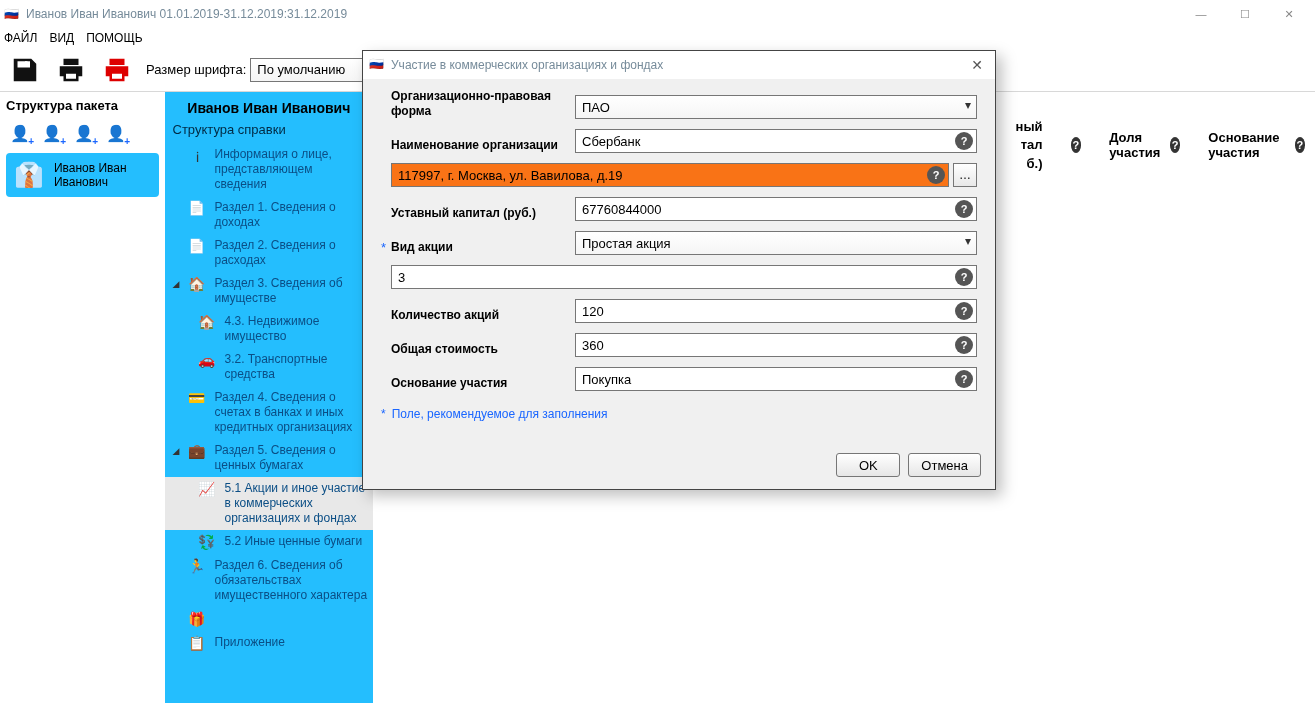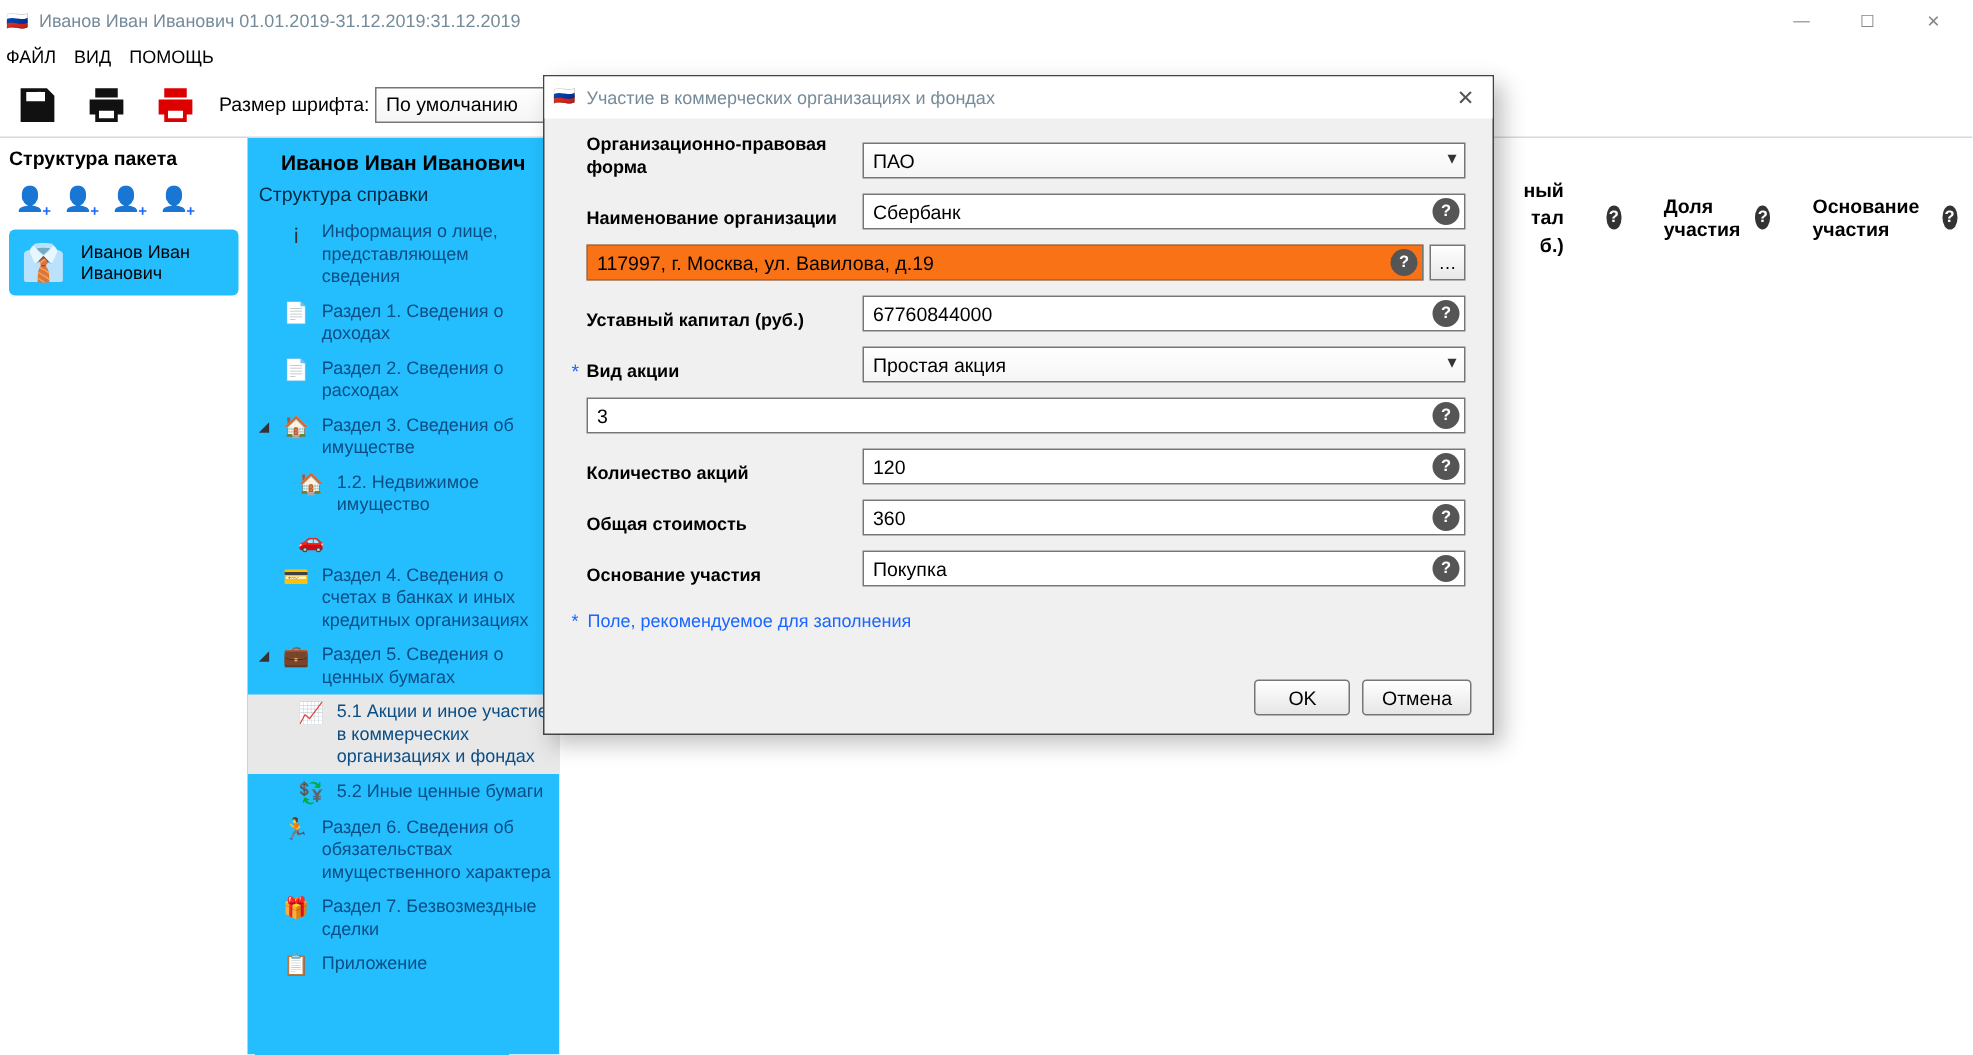--- a/index.html
+++ b/index.html
@@ -142,24 +142,25 @@
           <span class="ticon">📄</span>
           <span class="tlabel">Раздел 2. Сведения о расходах</span>
         </div>
         <div class="tree-item">
           <span class="exp">◢</span>
           <span class="ticon">🏠</span>
           <span class="tlabel">Раздел 3. Сведения об имуществе</span>
         </div>
         <div class="tree-item sub">
           <span class="ticon">🏠</span>
-          <span class="tlabel">1.2. Недвижимое имущество</span>
+          <span class="tlabel">4.3. Недвижимое имущество</span>
         </div>
         <div class="tree-item sub">
           <span class="ticon">🚗</span>
+          <span class="tlabel">3.2. Транспортные средства</span>
         </div>
         <div class="tree-item">
           <span class="exp"></span>
           <span class="ticon">💳</span>
           <span class="tlabel">Раздел 4. Сведения о счетах в банках и иных кредитных организациях</span>
         </div>
         <div class="tree-item">
           <span class="exp">◢</span>
           <span class="ticon">💼</span>
           <span class="tlabel">Раздел 5. Сведения о ценных бумагах</span>
@@ -173,21 +174,20 @@
           <span class="tlabel">5.2 Иные ценные бумаги</span>
         </div>
         <div class="tree-item">
           <span class="exp"></span>
           <span class="ticon">🏃</span>
           <span class="tlabel">Раздел 6. Сведения об обязательствах имущественного характера</span>
         </div>
         <div class="tree-item">
           <span class="exp"></span>
           <span class="ticon">🎁</span>
-          <span class="tlabel">Раздел 7. Безвозмездные сделки</span>
         </div>
         <div class="tree-item">
           <span class="exp"></span>
           <span class="ticon">📋</span>
           <span class="tlabel">Приложение</span>
         </div>
       </div>
   </div>
 
   <div class="right-pane">

